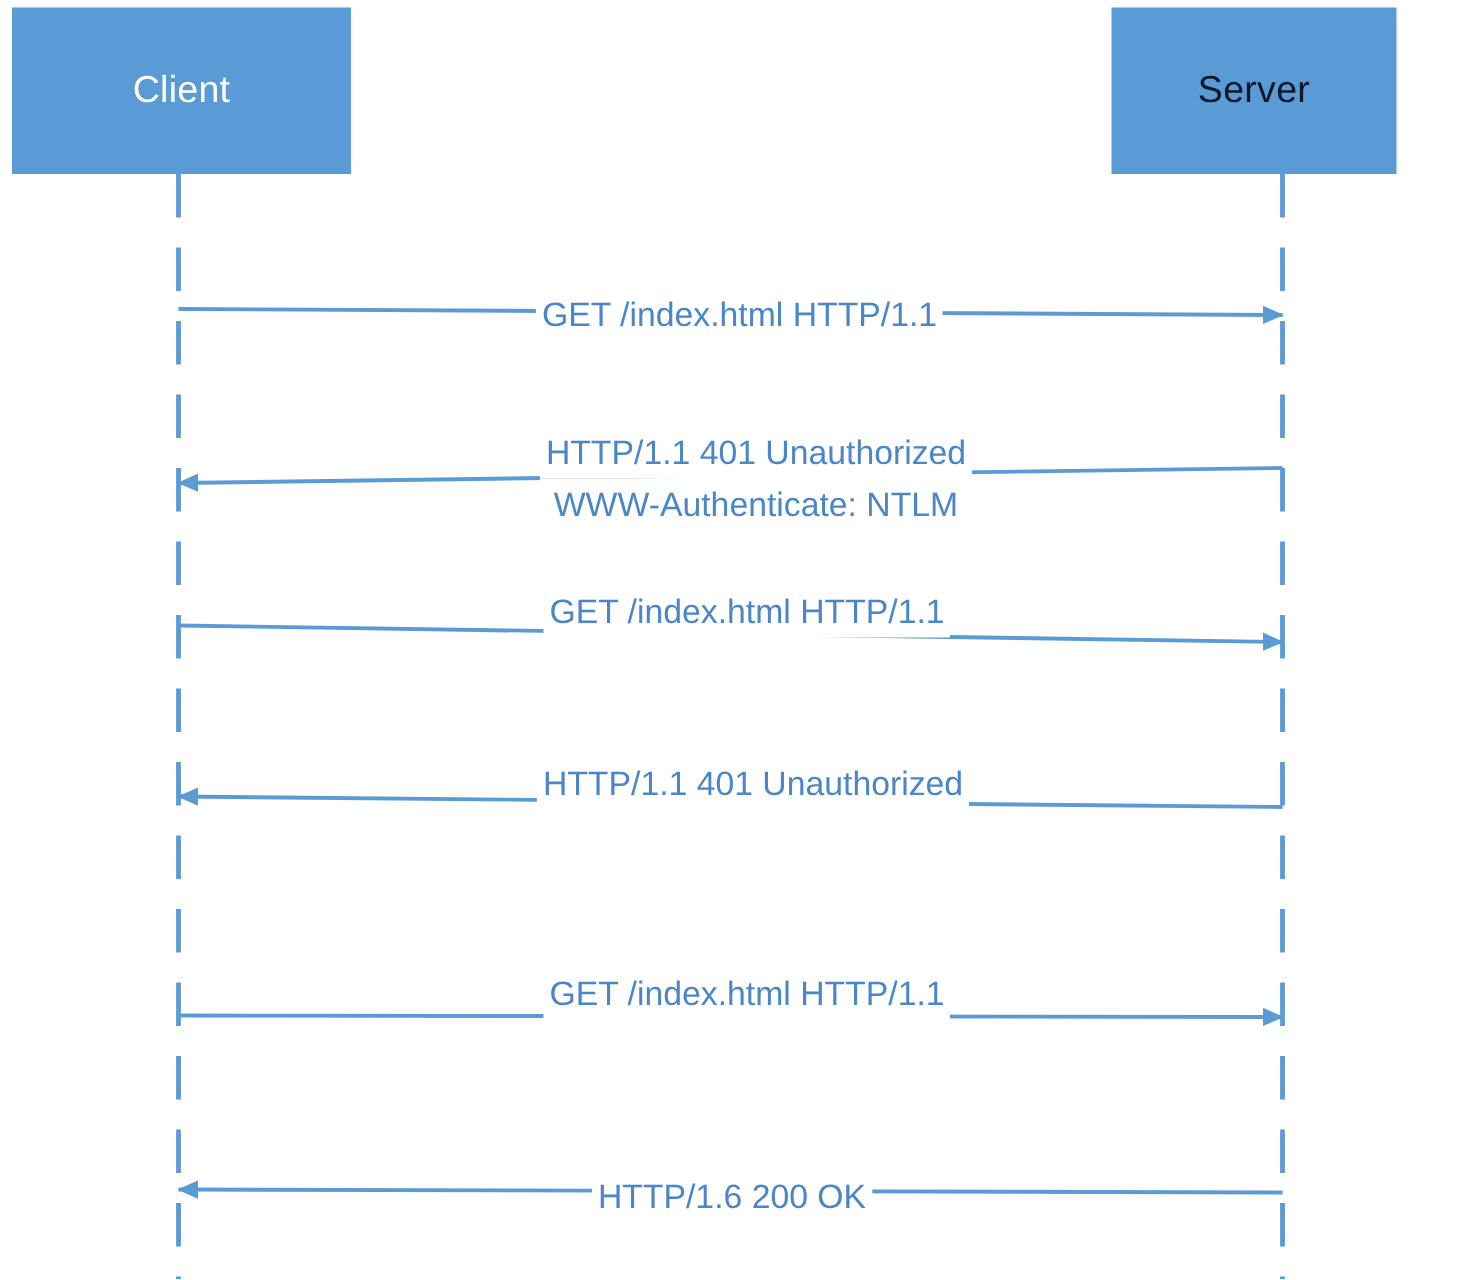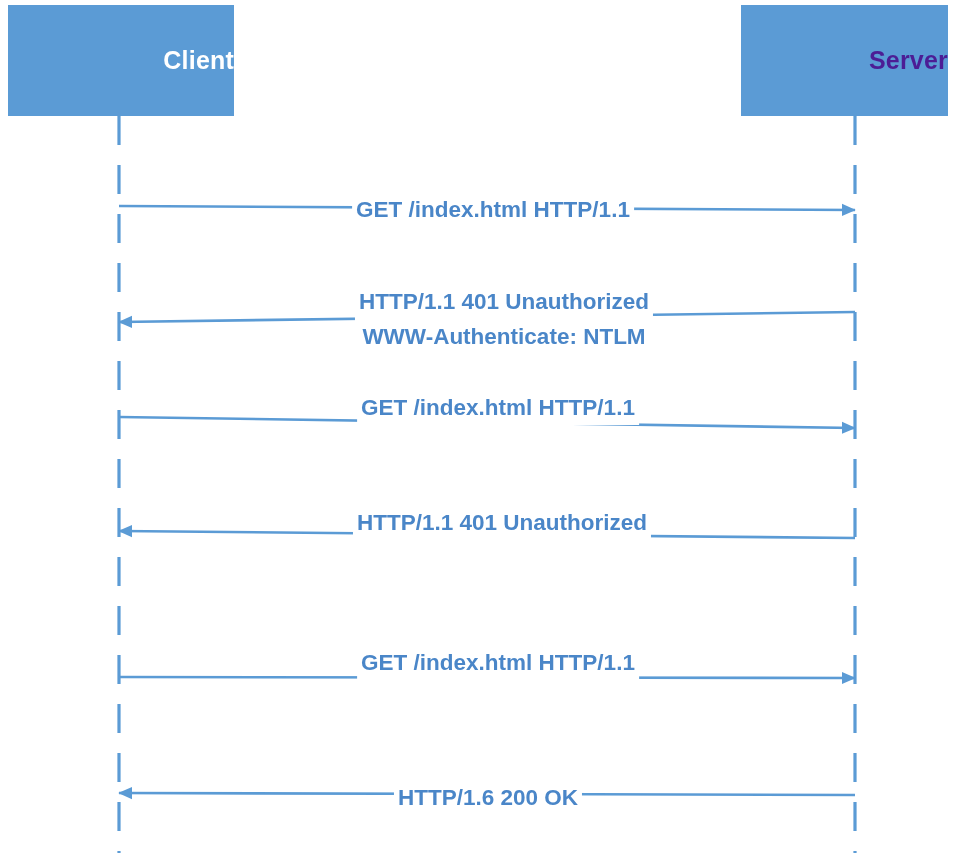--- a/index.html
+++ b/index.html
@@ -25,25 +25,25 @@
     width: 976px;
     height: 853px;
     display: block;
   }
   
   .actor-box {
     position: absolute;
     box-sizing: border-box;
     display: flex;
     align-items: center;
-    justify-content: flex-end;
+    justify-content: center;
     color: #ffffff;
     font-family: "Liberation Sans", sans-serif;
     font-size: 25px;
-    font-weight: 700;
+    font-weight: 400;
     letter-spacing: 0.2px;
     line-height: 1;
     user-select: none;
   }
   
   .msg-label {
     position: absolute;
     color: #4A86C8;
     font-family: "Liberation Sans", sans-serif;
     font-size: 22.5px;
@@ -51,21 +51,20 @@
     line-height: 35px;
     text-align: center;
     white-space: nowrap;
     transform: translateX(-50%);
     user-select: none;
   }
   .msg-label .line {
     display: block;
     background: #ffffff;
     padding: 0 4px;
-    font-weight: bold;
   }
 </style>
 </head>
 <body>
 
 <div id="diagram-root">
 
   <svg id="diagram-svg" viewBox="0 0 976 853" xmlns="http://www.w3.org/2000/svg">
     <defs>
       <marker id="arrow-right" viewBox="0 0 10 10" refX="9.4" refY="5" markerWidth="5.4" markerHeight="5.4" orient="auto-start-reverse">
@@ -86,21 +85,21 @@
         <line x1="855" y1="538" x2="119" y2="531" stroke="#5B9BD5" stroke-width="2.6" marker-end="url(#arrow-left)"></line>
         <line x1="119" y1="677" x2="855" y2="678" stroke="#5B9BD5" stroke-width="2.6" marker-end="url(#arrow-right)"></line>
         <line x1="855" y1="795" x2="119" y2="793" stroke="#5B9BD5" stroke-width="2.6" marker-end="url(#arrow-left)"></line>
       </g>
   </svg>
 
   <div id="actors-layer">
       <div class="actor-box" style="left: 8px; top: 5px; width: 226px; height: 111px; background: rgb(91, 155, 213); color: rgb(255, 255, 255);">
         <span>Client</span>
       </div>
-      <div class="actor-box" style="left: 741px; top: 5px; width: 207px; height: 111px; background: rgb(91, 155, 213); color: #4c1d95;">
+      <div class="actor-box" style="left: 741px; top: 5px; width: 190px; height: 111px; background: rgb(91, 155, 213); color: #0f172a;">
         <span>Server</span>
       </div>
     </div>
 
   <div id="labels-layer">
       <div class="msg-label" style="left: 493px; top: 192px; color: rgb(74, 134, 200);">
         <span class="line">GET /index.html HTTP/1.1</span>
       </div>
       <div class="msg-label" style="left: 504px; top: 284px; color: rgb(74, 134, 200);">
         <span class="line">HTTP/1.1 401 Unauthorized</span>

